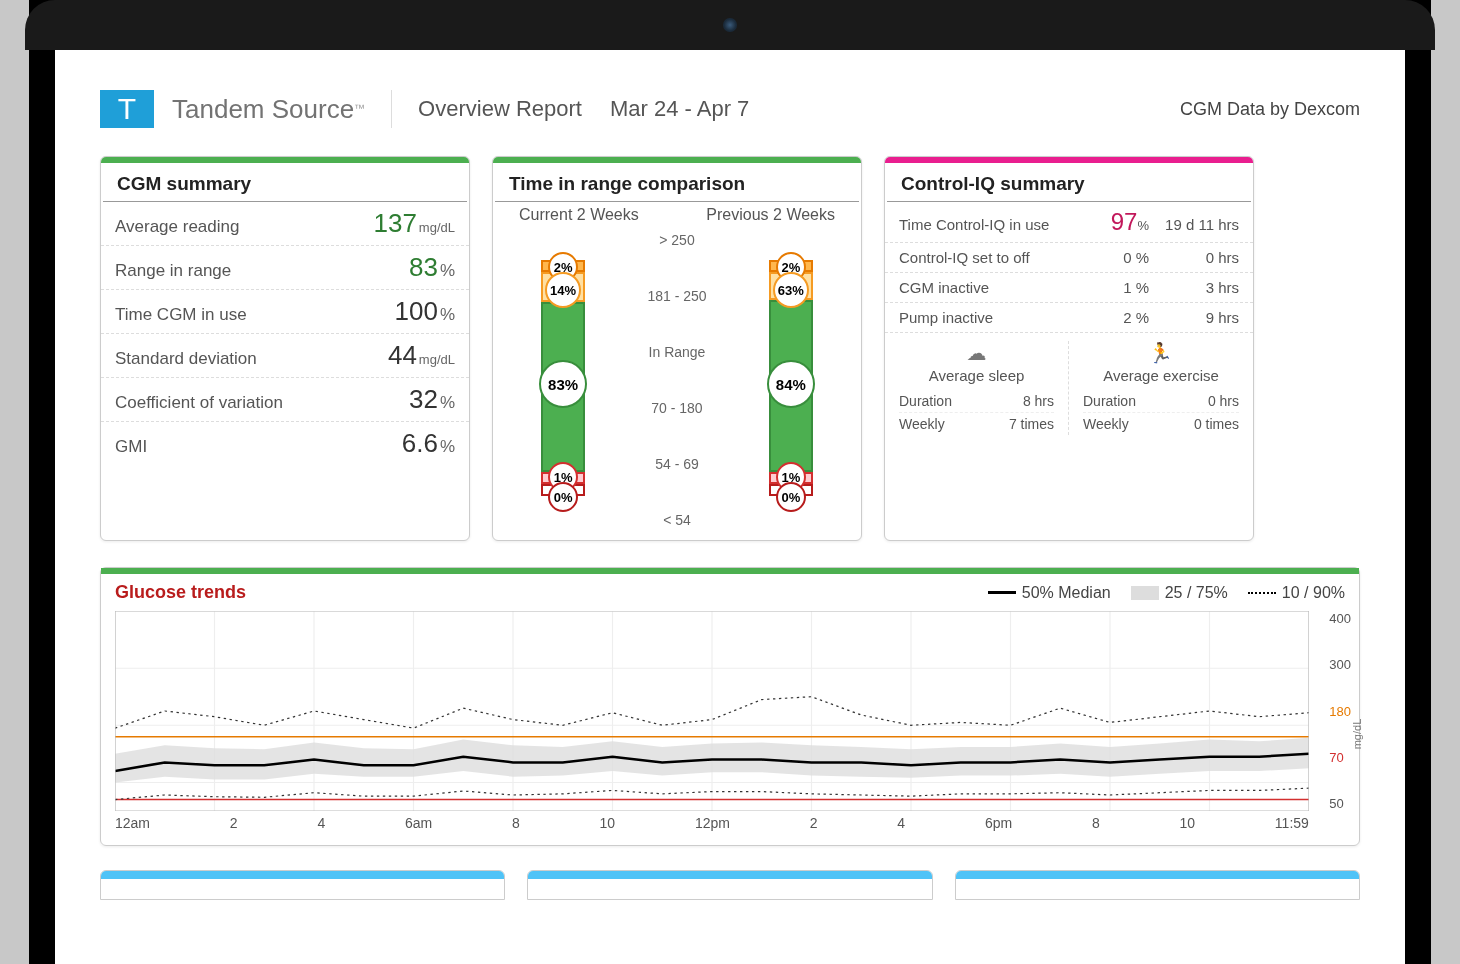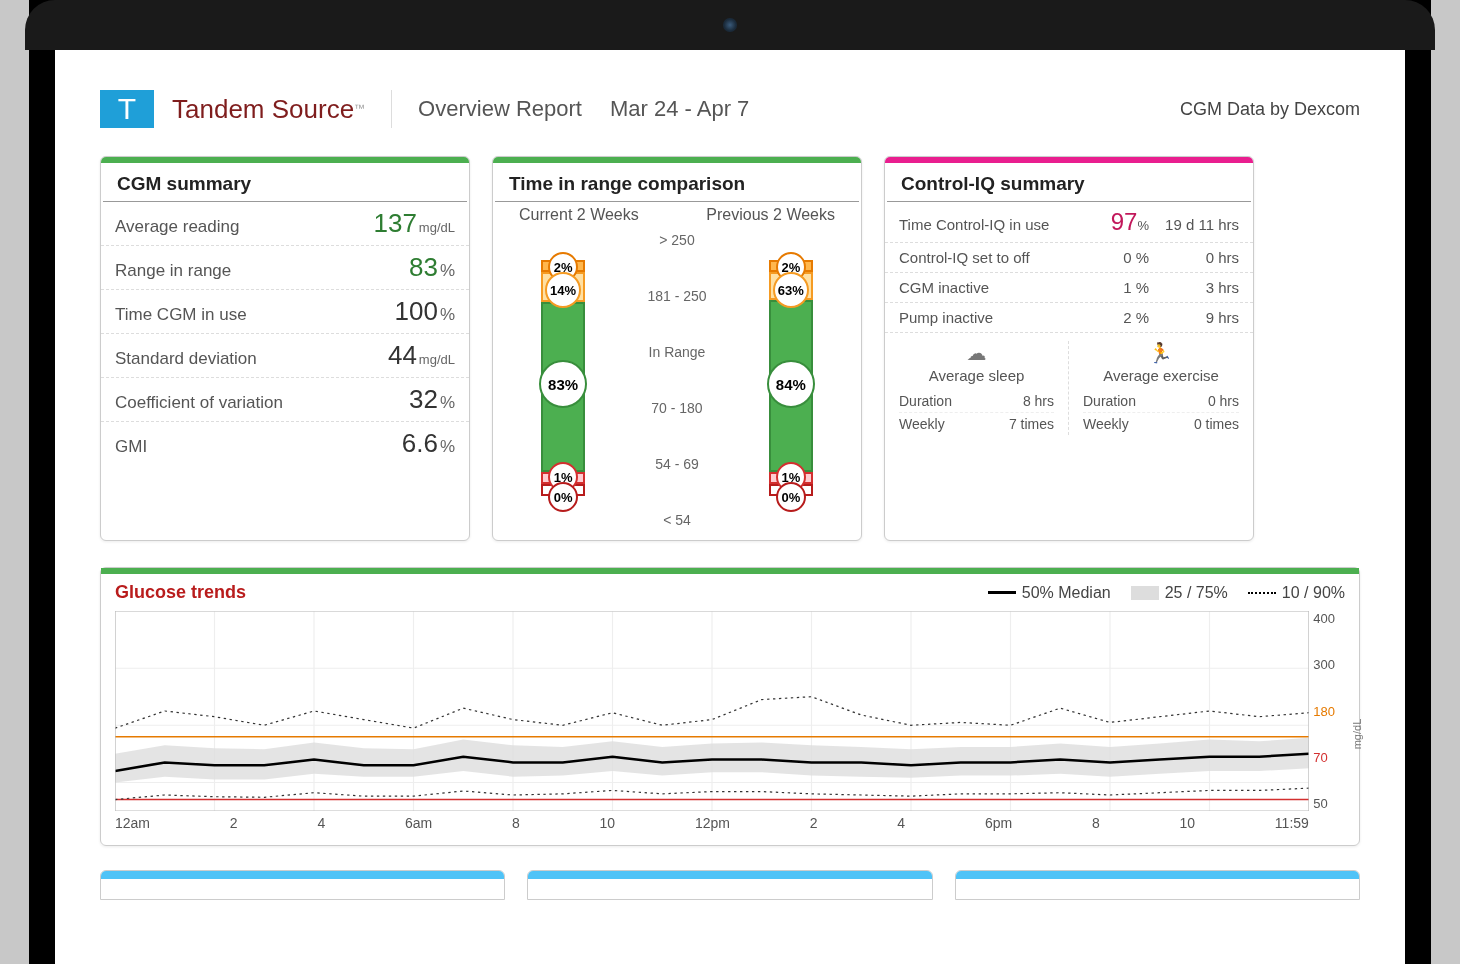--- a/index.html
+++ b/index.html
@@ -44,21 +44,21 @@
     width: 54px; height: 38px;
     background: #1f9fd8;
     display: flex;
     align-items: center;
     justify-content: center;
     color: #fff;
     font-size: 30px;
     font-weight: 300;
   }
   .logo-text {
-    color: #7f1d1d;
+    color: #737373;
     font-size: 26px;
     font-weight: 400;
     text-align: right;
   }
   .logo-tm { font-size: 11px; vertical-align: super; color: #999; }
   .divider-v { width: 1px; height: 38px; background: #ddd; margin: 0 8px; }
   .report-title { font-size: 22px; color: #555; }
   .date-range { font-size: 22px; color: #555; margin-left: 10px; }
   .data-source { margin-left: auto; font-size: 18px; color: #444; }
 
@@ -175,21 +175,21 @@
   }
   .trends-title { font-weight: 600; color: #b91c1c; }
   .legend { margin-left: auto; display: flex; gap: 20px; font-size: 16px; color: #444; align-items: center; }
   .leg-item { display: flex; align-items: center; gap: 6px; }
   .leg-line { width: 28px; height: 3px; background: #000; }
   .leg-area { width: 28px; height: 14px; background: #ddd; }
   .leg-dots { width: 28px; border-top: 2px dotted #000; }
   .chart-wrap { position: relative; padding: 0 50px 4px 14px; }
   .chart-svg { width: 100%; height: 200px; display: block; }
   .x-axis { display: flex; justify-content: space-between; padding: 4px 0 10px; font-size: 14px; color: #555; }
-  .y-axis { position: absolute; right: 24px; top: 0; height: 200px; display: flex; flex-direction: column; justify-content: space-between; font-size: 13px; color: #555; text-align: left; }
+  .y-axis { position: absolute; right: 8px; top: 0; height: 200px; display: flex; flex-direction: column; justify-content: space-between; font-size: 13px; color: #555; text-align: left; }
   .y-unit { position: absolute; right: 2px; top: 50%; transform: rotate(-90deg) translateX(50%); transform-origin: right center; font-size: 11px; color: #777; }
   .y180 { color: #e67a00; }
   .y70 { color: #d32f2f; }
 
   
   .bottom-row { display: grid; grid-template-columns: 1fr 1fr 1fr; gap: 22px; }
   .bottom-card { height: 30px; border: 1px solid #ccc; border-radius: 6px 6px 0 0; overflow: hidden; }
   .bottom-bar { height: 8px; background: #4fc3f7; }
 
   .sm { font-size: 13px; }

